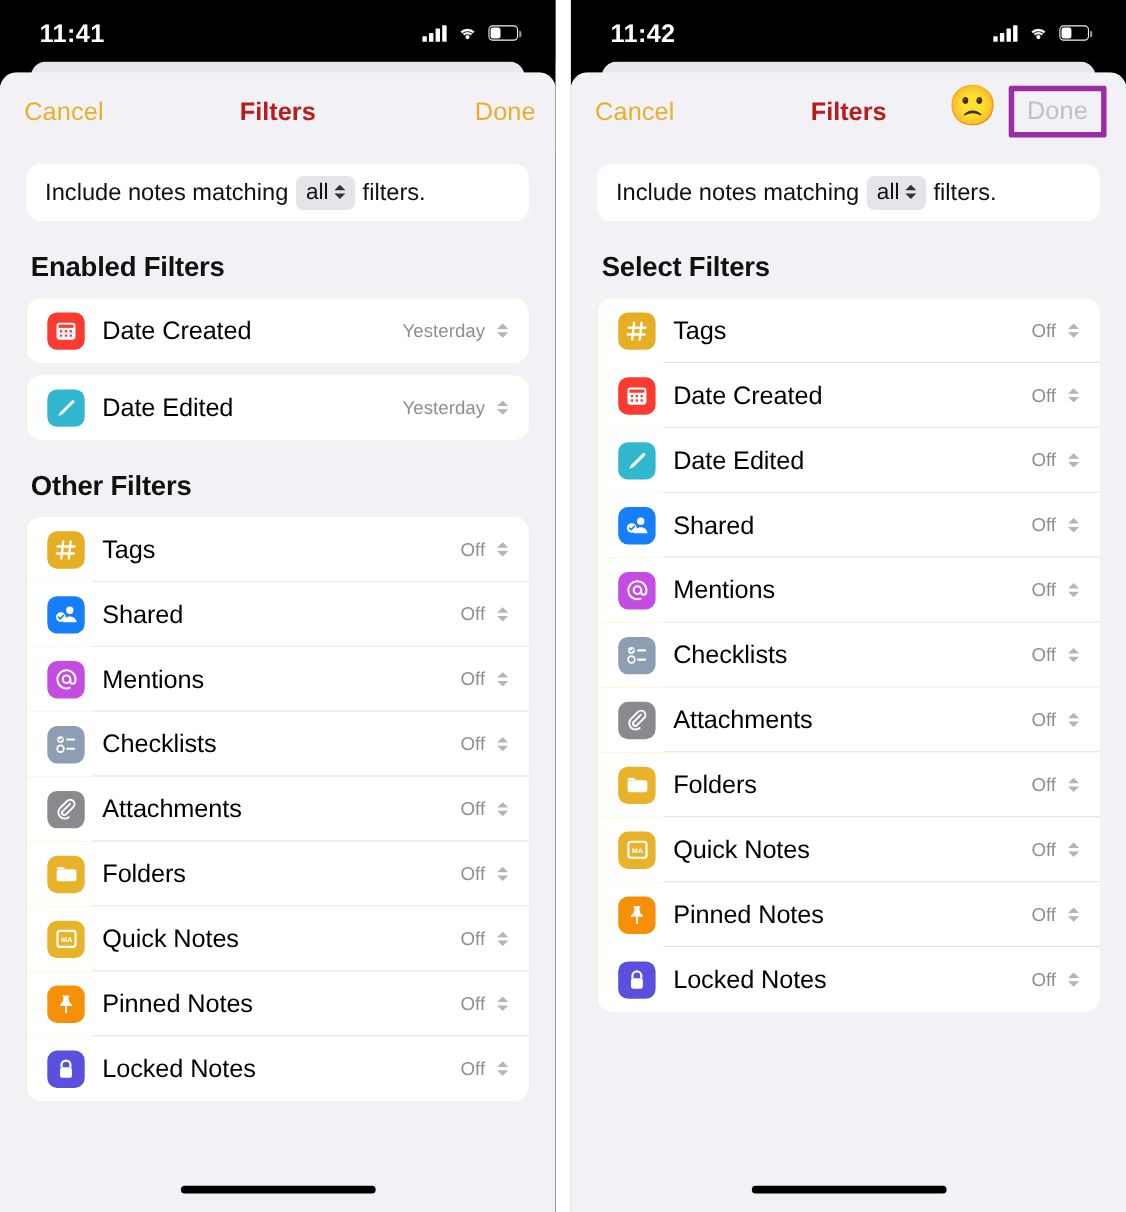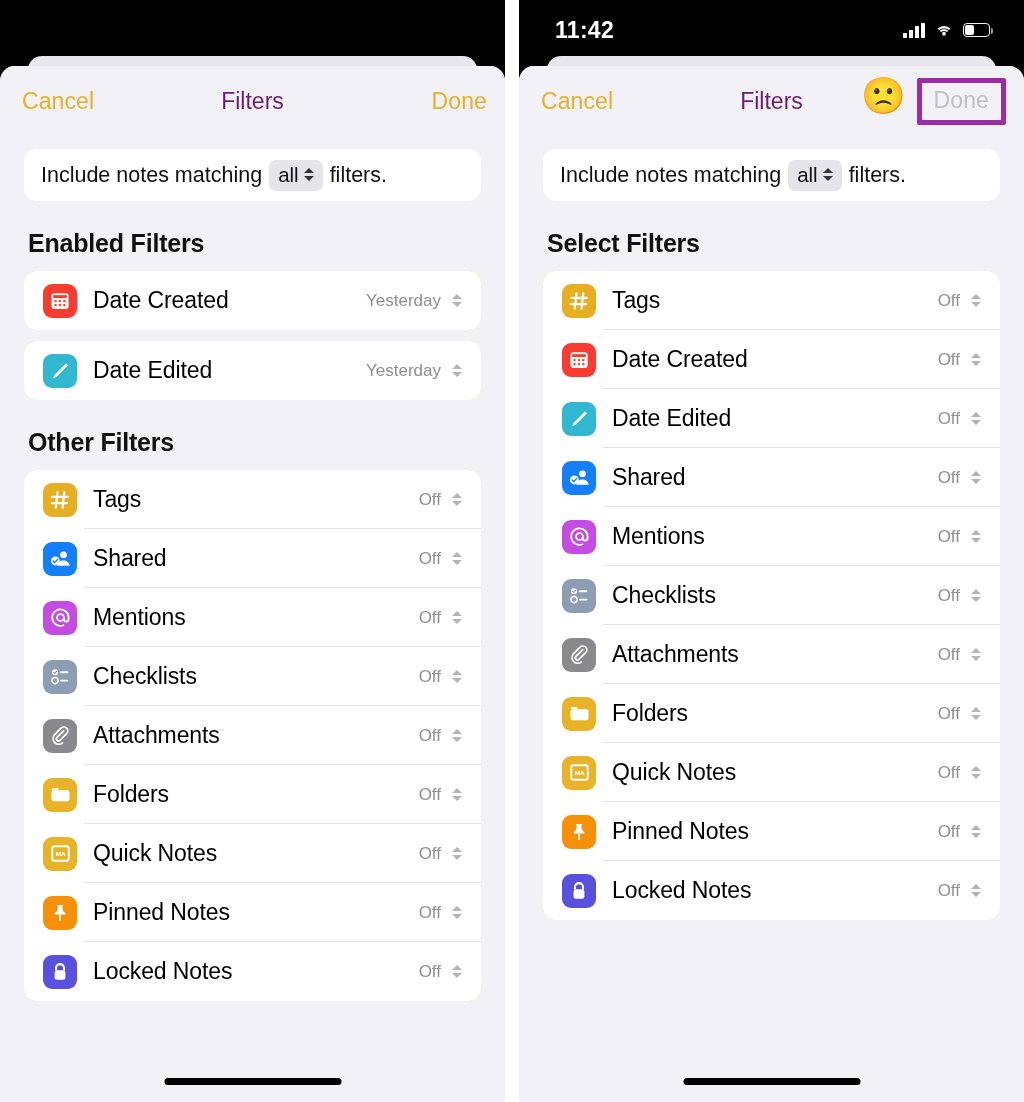--- a/index.html
+++ b/index.html
@@ -44,21 +44,21 @@
   }
 
   
   .navbar{
     height:70px; display:flex; align-items:center; position:relative;
     padding:0 18px 0 22px; background:#F1F1F6;gap:44px;
   }
   .nav-btn{ font-size:23px; color:#E8B02A; letter-spacing:.1px; white-space:nowrap; }
   .nav-title{
     position:absolute; left:0; right:0; text-align:center;
-    font-size:23px; font-weight:400; color:#701a75; pointer-events:none;
+    font-size:23px; font-weight:700; color:#b91c1c; pointer-events:none;
   }
   .nav-spacer{ flex:1; }
   .nav-right{ display:flex; align-items:flex-start; gap:10px; z-index:3; }
   .sad-emoji{ font-size:36px; line-height:1; display:block; }
   .done-disabled{ color:#BFBFC6 !important; }
   .hl-box{ border:5px solid #9C2BA8; padding:4px 12px 6px; border-radius:2px; }
 
   
   .match-card{
     margin:13px 24px 0; background:#fff; border-radius:13px;
@@ -112,20 +112,43 @@
     position:absolute; left:50%; transform:translateX(-50%); bottom:17px;
     width:177px; height:7px; background:#000; border-radius:4px; z-index:5;
   }
   svg{ display:block; }
 </style>
 </head>
 <body>
 
 <div class="stage" id="stage">
     <div class="phone left">
+  <div class="statusbar">
+    <div class="clock">11:41</div>
+    <div class="status-right">
+      <span class="signal">
+            <i></i>
+            <i></i>
+            <i></i>
+            <i></i>
+          </span>
+      <span class="wifi">
+            <svg width="20" height="15" viewBox="0 0 20 15">
+              <g fill="#fff">
+                <path d="M10 12.6a1.9 1.9 0 1 0 0-3.8 1.9 1.9 0 0 0 0 3.8z"></path>
+                <path d="M10 5.3c1.9 0 3.6.7 4.9 1.9l1.5-1.6A9.5 9.5 0 0 0 10 3.1a9.5 9.5 0 0 0-6.4 2.5l1.5 1.6A7.2 7.2 0 0 1 10 5.3z"></path>
+                <path d="M10 8.1c1.1 0 2.1.4 2.9 1.1l1.4-1.5A6.3 6.3 0 0 0 10 6a6.3 6.3 0 0 0-4.3 1.7l1.4 1.5c.8-.7 1.8-1.1 2.9-1.1z" opacity=".95"></path>
+              </g>
+            </svg>
+          </span>
+      <span class="battery">
+            <span></span>
+          </span>
+    </div>
+  </div>
   <div class="sheet-back"></div>
   <div class="sheet">
     <div class="navbar">
       <span class="nav-btn">Cancel</span>
       <span class="nav-title">Filters</span>
       <span class="nav-spacer"></span>
       <span class="nav-right">
 
         <span class="nav-btn">Done</span>
       </span>

